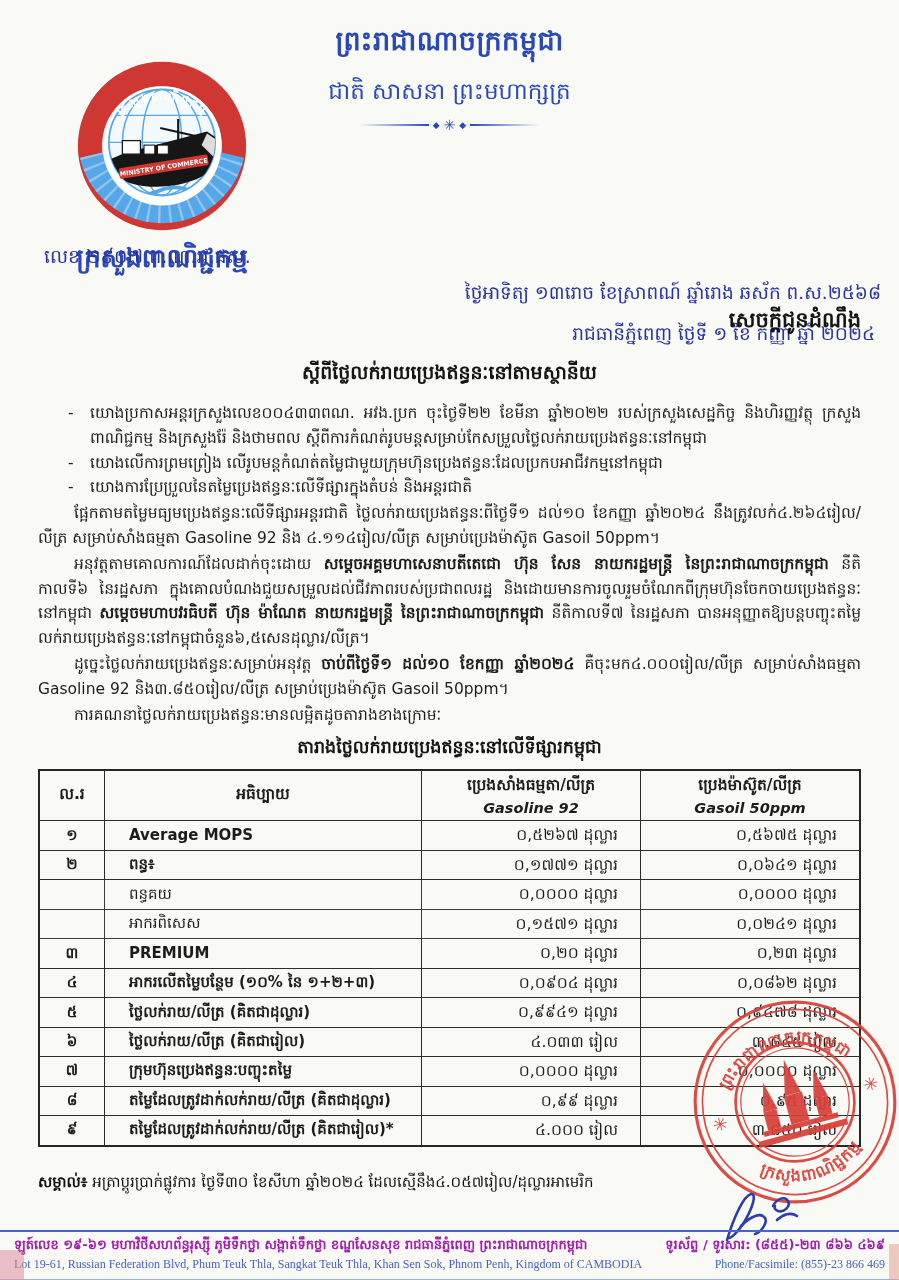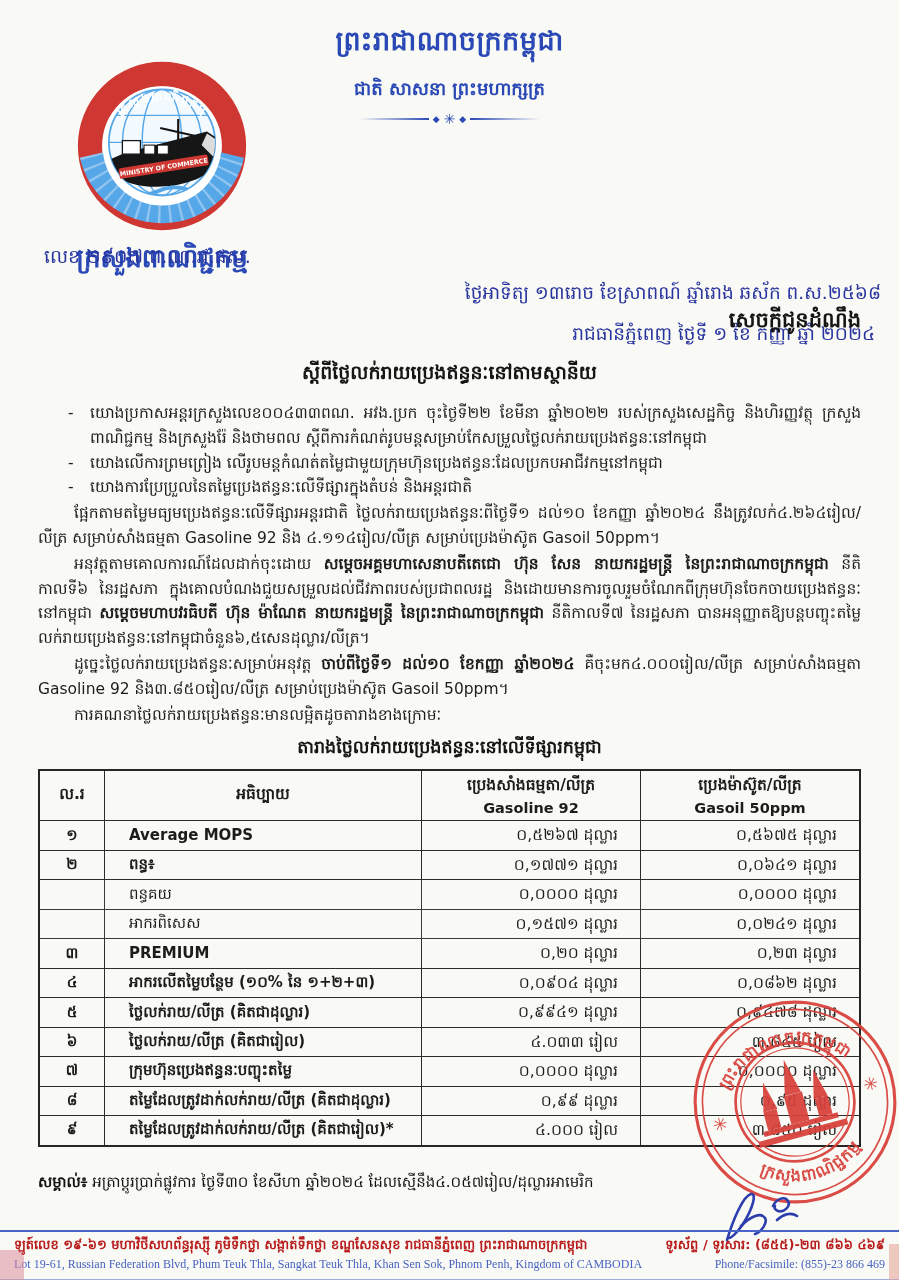--- a/index.html
+++ b/index.html
@@ -4,21 +4,21 @@
 <style>
   html,body { margin:0; padding:0; background:#d9d9d6; }
   .page {
     position:relative; width:899px; height:1280px; margin:0 auto;
     background:#f9f9f5; overflow:hidden;
     font-family:"DejaVu Sans", sans-serif; color:#1c1c1c;
   }
   
   .motto { text-align:center; padding-top:24px; color:#2b49b6; }
   .motto-l1 { font-size:27px; font-weight:bold; letter-spacing:.5px; }
-  .motto-l2 { font-size:18px; font-weight:bold; margin-top:14px; }
+  .motto-l2 { font-size:23px; font-weight:normal; margin-top:14px; }
   .ornament { margin-top:8px; display:flex; align-items:center; justify-content:center; gap:4px; color:#2b49b6; }
   .orn-line { width:70px; height:2px; background:linear-gradient(to right, rgba(43,73,182,0), #2b49b6); }
   .orn-line.rev { background:linear-gradient(to left, rgba(43,73,182,0), #2b49b6); }
   .orn-side { font-size:9px; line-height:1; }
   .orn-center { font-size:14px; line-height:1; }
   .logo-wrap { position:absolute; left:62px; top:56px; width:200px; text-align:center; }
   .ministry-name { color:#2b49b6; font-weight:bold; font-size:26px; margin-top:2px; white-space:nowrap; }
   .ref-line { position:absolute; top:244px; left:44px; color:#27339e; font-size:19px; }
   .date-block { position:absolute; top:238px; right:18px; text-align:right; color:#27339e; font-size:18.5px;margin-top:43px; }
   .date-l2 { margin-top:14px; padding-right:6px; }
@@ -30,34 +30,34 @@
   .bullet { display:flex; padding-left:30px; font-size:15.5px; line-height:1.6; text-align:justify; }
   .dash { width:22px; flex:none; }
   .para { font-size:15.5px; line-height:1.6; text-align:justify; text-indent:36px; margin-top:1px; }
   .b { font-weight:bold; }
   .table-title { text-align:center; font-weight:bold; font-size:17.5px; margin:9px 0 7px; color:#151515; }
   
   table.price { width:100%; border-collapse:collapse; border:2.4px solid #262626; }
   .price th, .price td { border:1.5px solid #2c2c2c; }
   .price th { font-weight:bold; padding:4px 2px; }
   .th-kh { font-size:15.5px; }
-  .th-en { font-size:14.5px; margin-top:2px; font-weight:bold; }
+  .th-en { font-size:14.5px; margin-top:2px; font-weight:bold;font-style:italic; }
   .price td { padding:3px 4px; line-height:1.45; }
   td.c-no { width:56px; text-align:center; font-size:15px; }
   td.c-label { padding-left:24px; font-size:15px; }
   td.c-val { width:192px; text-align:right; padding-right:22px; font-size:15.5px; }
   tr.main td.c-label, tr.main td.c-no { font-weight:bold; }
   tr.sub td { border-color:#3a3a3a; }
   .note-line { margin-top:25px; font-size:15px; color:#131313; }
   
   .stamp { position:absolute; right:0px; top:998px; width:208px; height:208px; transform:rotate(-15deg); opacity:.93; pointer-events:none; }
   .signature { position:absolute; right:92px; top:1186px; width:96px; height:62px; }
   
   .footer { position:absolute; left:0; right:0; bottom:0; height:44px; border-top:2.5px solid #4a63c8; box-shadow:0 -1px 0 #9db0e0 inset; padding-top:4px; }
-  .footer-kh { display:flex; justify-content:space-between; padding:0 14px; color:#b91c1c; font-size:13px; font-weight:bold; }
+  .footer-kh { display:flex; justify-content:space-between; padding:0 14px; color:#a21caf; font-size:13px; font-weight:bold; }
   .footer-en { display:flex; justify-content:space-between; padding:0 14px; color:#4763c0; font-size:12px; font-family:"Liberation Serif", serif; margin-top:2px; }
   .artifact { position:absolute; pointer-events:none; }
   .art-bl { left:0; bottom:0; width:24px; height:30px; background:#dd8f9c; opacity:.55; border-radius:0 8px 0 0; }
   .art-br { right:0; bottom:0; width:10px; height:36px; background:#e2a08f; opacity:.55; }
 </style>
 </head>
 <body>
 
 <div class="page">
 

